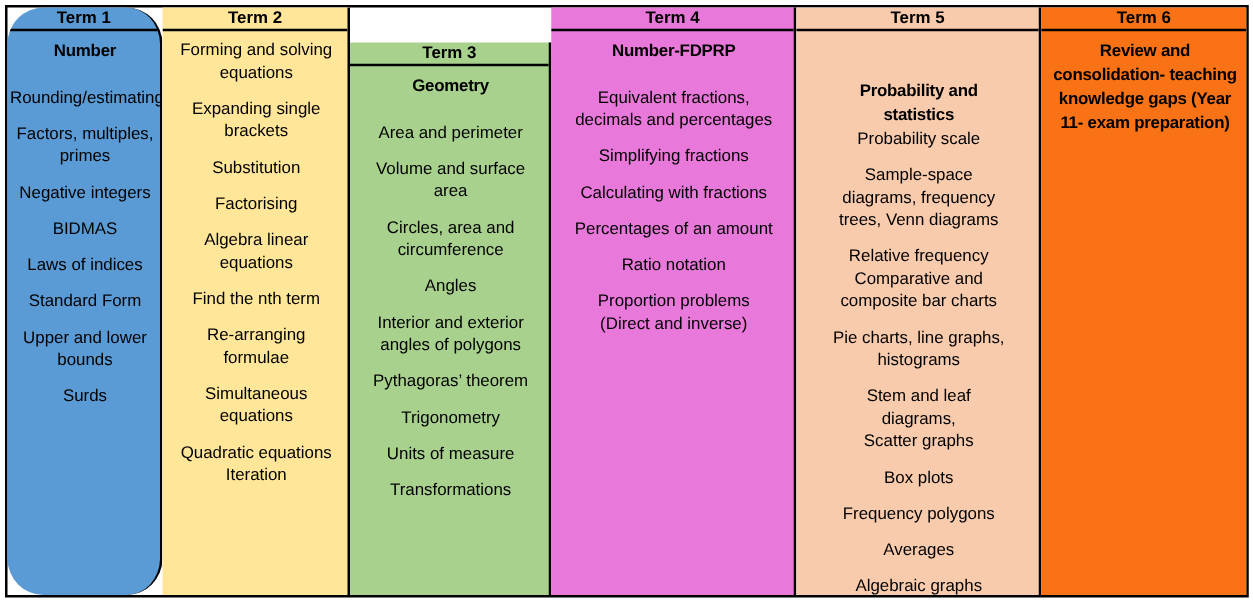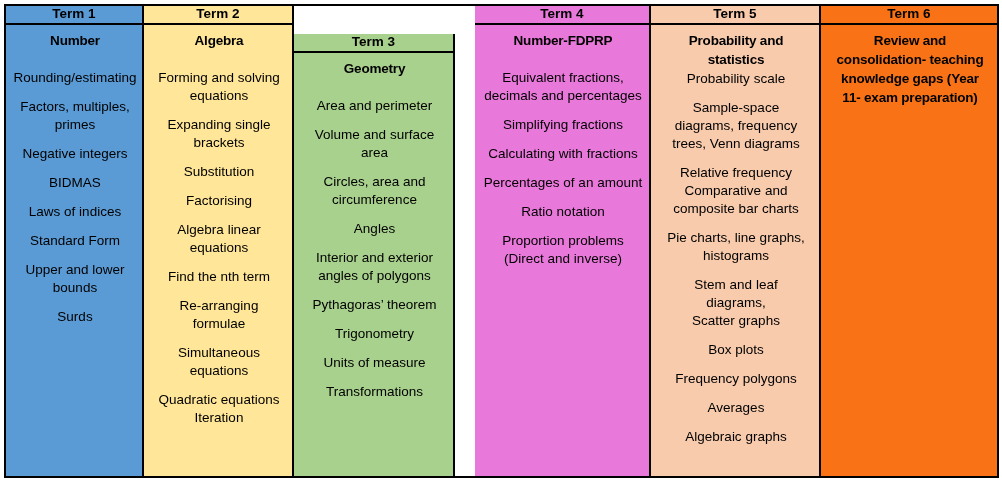--- a/index.html
+++ b/index.html
@@ -17,25 +17,25 @@
     flex-direction: row;
     background: #ffffff;
   }
   .col {
     display: flex;
     flex-direction: column;
     border-right: 2px solid #000000;
     overflow: hidden;
   }
   .col:last-child { border-right: none; }
-  .col:nth-child(1) { width: 138px; }
+  .col:nth-child(1) { width: 124px; border-radius: 29px; }
   .col:nth-child(2) { width: 150px; }
   .col:nth-child(3) { width: 161px; margin-top: 28px; }
-  .col:nth-child(4) { width: 176px; margin-left: 20px; }
-  .col:nth-child(5) { width: 170px; }
+  .col:nth-child(4) { width: 196px; }
+  .col:nth-child(5) { width: 196px; gap: 32px; }
   .col:nth-child(6) { flex: 1 1 auto; }
   .col-header {
     height: 19px;
     border-bottom: 2px solid #000000;
     text-align: center;
     font-weight: bold;
     font-size: 13.5px;
     line-height: 16px;
     flex: 0 0 auto;
   }
@@ -84,21 +84,20 @@
             <p class="topic">Surds</p>
           </div>
       </div>
     </div>
 
     <div class="col" style="background: rgb(255, 230, 153);">
       <div class="col-header">
         <span>Term 2</span>
       </div>
       <div class="col-body">
-        <div class="subject">Algebra</div>
         <div class="topics">
             <p class="topic">Forming and solving
 equations</p>
             <p class="topic">Expanding single
 brackets</p>
             <p class="topic">Substitution</p>
             <p class="topic">Factorising</p>
             <p class="topic">Algebra linear
 equations</p>
             <p class="topic">Find the nth term</p>

